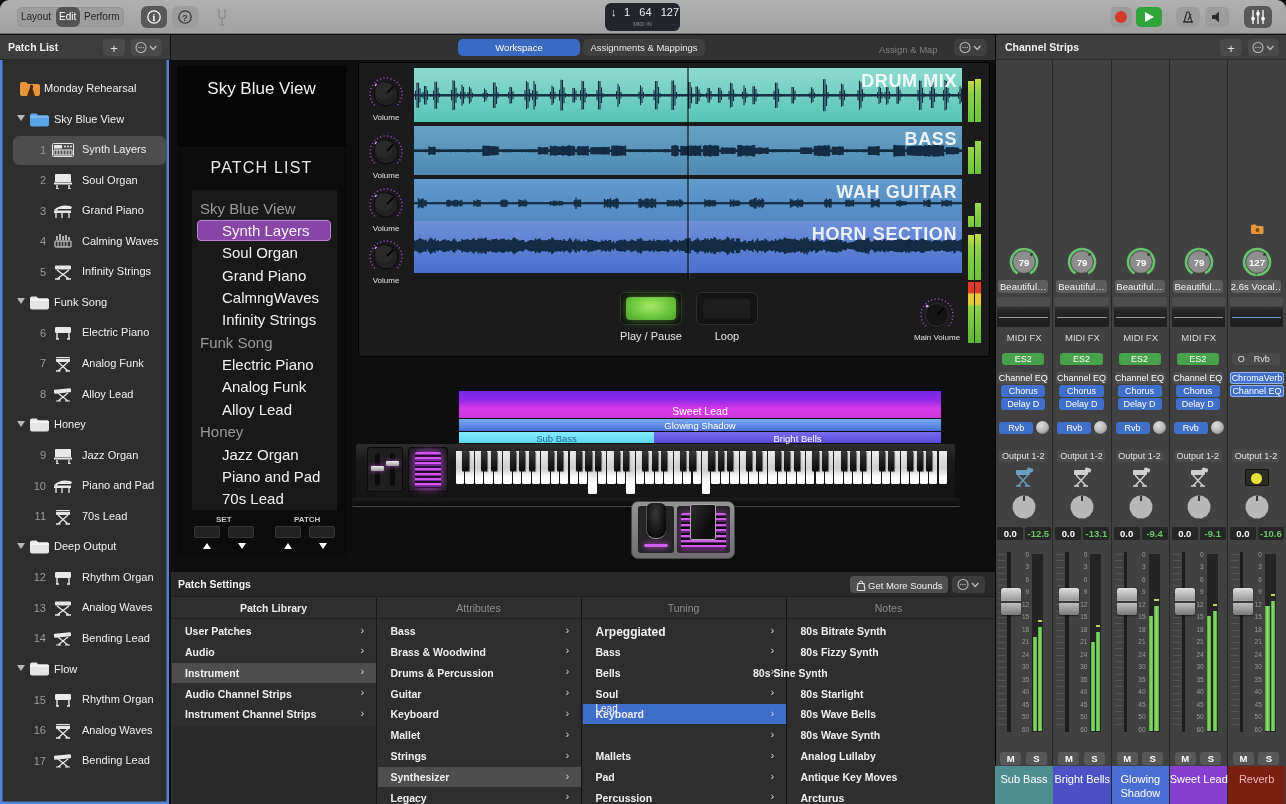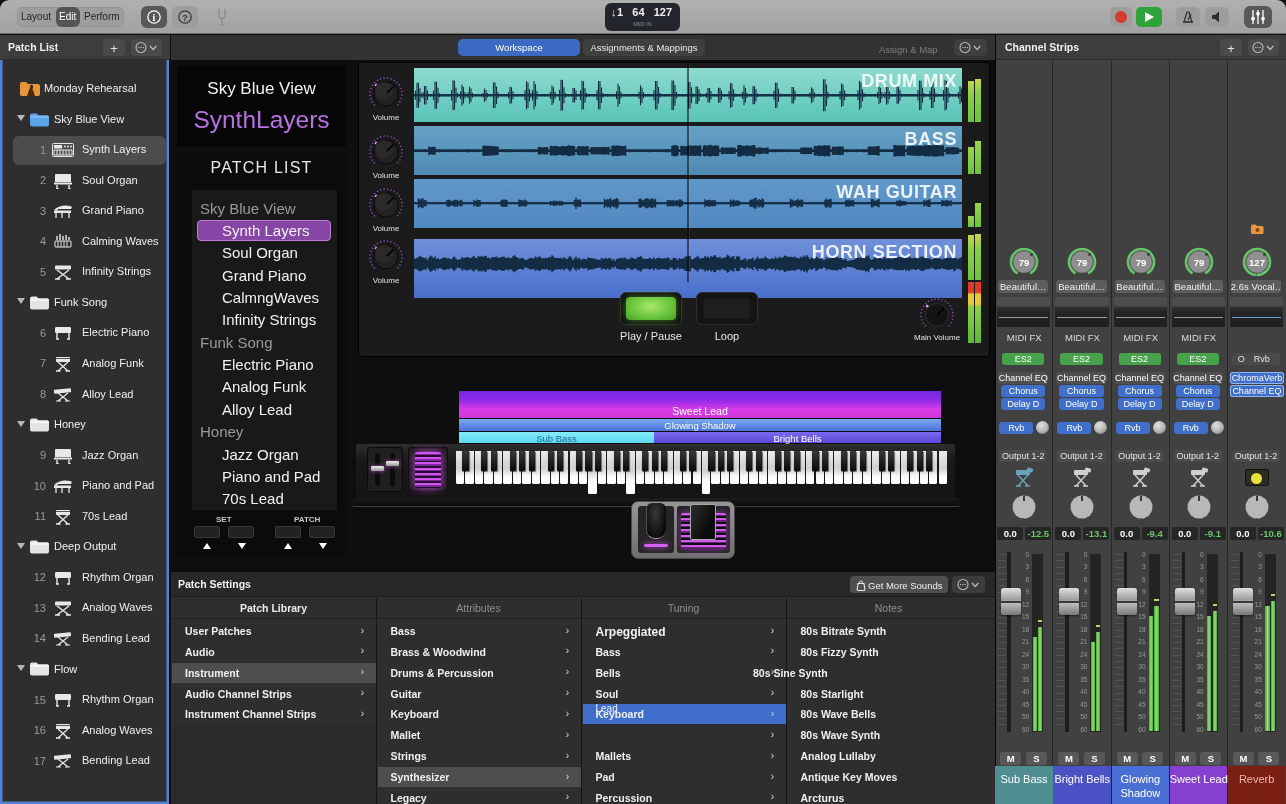--- a/index.html
+++ b/index.html
@@ -31,21 +31,21 @@
         </svg></div>
   <div class="abs" style="left:172px;top:6px;width:26px;height:22px;background:#9d9d9d;border-radius:6px"><svg width="26" height="22">
           <circle cx="13" cy="11" r="6.2" fill="none" stroke="#3a3a3a" stroke-width="1.3"></circle>
           <text x="13" y="14.5" font-size="9.5" font-weight="bold" fill="#3a3a3a" text-anchor="middle">?</text>
         </svg></div>
   <svg class="abs" style="left:212px;top:6px" width="20" height="22">
         <path d="M7 3 v7 q0 2.5 3 2.5 q3 0 3-2.5 v-7 M10 12.5 v6.5 M7.5 19 h5" stroke="#8f8f8f" stroke-width="1.5" fill="none"></path>
       </svg>
   <div class="abs" style="left:605px;top:3px;width:75px;height:28px;background:#22252b;border-radius:6px">
     <div class="t" style="left:6px;top:3px;font-size:11px;font-weight:bold;color:#e8e8e8">↓</div>
-    <div class="t" style="left:12px;top:3px;font-size:11px;font-weight:bold;color:#f0f0f0">1&nbsp;&nbsp;&nbsp;64&nbsp;&nbsp;&nbsp;127</div>
+    <div class="t" style="left:19px;top:3px;font-size:11px;font-weight:normal;color:#f0f0f0">1&nbsp;&nbsp;&nbsp;64&nbsp;&nbsp;&nbsp;127</div>
     <div class="abs" style="left:0;top:18px;width:75px;text-align:center;font-size:5.5px;color:#888e96">MIDI IN</div>
   </div>
   <div class="abs" style="left:1110px;top:7px;width:22px;height:20px;background:#9d9d9d;border-radius:5px">
         <div class="abs" style="left:5px;top:4px;width:12px;height:12px;border-radius:50%;background:#d33b2e"></div>
       </div>
   <div class="abs" style="left:1136px;top:7px;width:26px;height:20px;background:#2fa23a;border-radius:5px">
         <div class="abs" style="left:9px;top:4.5px;width:0;height:0;border-left:9px solid #fff;border-top:5.5px solid transparent;border-bottom:5.5px solid transparent"></div>
       </div>
   <div class="abs" style="left:1176px;top:7px;width:24px;height:20px;background:#9d9d9d;border-radius:5px"><svg width="24" height="20">
           <path d="M8 15 L11 5 h2 L16 15 z" fill="none" stroke="#2e2e2e" stroke-width="1.2"></path>
@@ -239,21 +239,20 @@
           <circle cx="11" cy="8.5" r="0.7" fill="#b8b8b8"></circle>
           <circle cx="13.2" cy="8.5" r="0.7" fill="#b8b8b8"></circle>
           <path d="M20 7 l3.2 3.5 L26.4 7" stroke="#b8b8b8" stroke-width="1.3" fill="none"></path>
         </svg></div>
 </div>
 
 <div class="abs" style="left:171px;top:60px;width:824px;height:511px;background:#0e0e0e"></div>
 
 <div class="abs" style="left:177px;top:66px;width:169px;height:81px;background:#060606;border-radius:2px">
   <div class="abs" style="left:0;top:13px;width:169px;text-align:center;font-size:17px;color:#f2f2f2">Sky Blue View</div>
-  <div class="abs" style="left:0;top:40px;width:169px;text-align:center;font-size:24.5px;color:#b871e3">SynthLayers</div>
 </div>
 <div class="abs" style="left:177px;top:152px;width:169px;height:405px;background:#0b0b0b;border-radius:2px"></div>
 <div class="abs" style="left:177px;top:159px;width:169px;text-align:center;font-size:16px;letter-spacing:1.2px;color:#e8e8e8">PATCH LIST</div>
 <div class="abs" style="left:192px;top:190px;width:145px;height:320px;background:#191919"></div>
 <div class="t" style="left:200px;top:199.5px;font-size:15px;color:#9a9a9a">Sky Blue View</div>
 <div style="position:absolute;left:197px;top:219.9px;width:134px;height:21px;background:#8745a6;border:1.5px solid #c07fd6;border-radius:4px"></div>
 <div class="t" style="left:222px;top:221.9px;font-size:15px;color:#f2f2f2">Synth Layers</div>
 <div class="t" style="left:222px;top:244.2px;font-size:15px;color:#f2f2f2">Soul Organ</div>
 <div class="t" style="left:222px;top:266.6px;font-size:15px;color:#f2f2f2">Grand Piano</div>
 <div class="t" style="left:222px;top:288.9px;font-size:15px;color:#f2f2f2">CalmngWaves</div>
@@ -292,21 +291,21 @@
       </svg>
 <div class="trklab">BASS</div>
     </div>
 <div class="trk" style="top:179px;height:48.5px;background:linear-gradient(#6299cb,#4f87c0)">
 <svg width="548" height="48" style="position:absolute;left:0;top:0">
         <rect x="0" y="23.1" width="548" height="2.2" fill="#132c44" fill-opacity="0.9"></rect>
         <path d="M0.0 23.5V25.0 M1.5 23.5V25.0 M3.0 23.5V25.0 M4.5 19.2V29.3 M6.0 20.5V28.0 M7.5 19.8V28.7 M9.0 19.3V29.2 M10.5 21.3V27.2 M12.0 21.1V27.4 M13.5 23.5V25.0 M15.0 23.5V25.0 M16.5 23.5V25.0 M18.0 23.5V25.0 M19.5 23.5V25.0 M21.0 23.5V25.0 M22.5 23.5V25.0 M24.0 23.5V25.0 M25.5 23.5V25.0 M27.0 23.5V25.0 M28.5 23.5V25.0 M30.0 23.5V25.0 M31.5 23.5V25.0 M33.0 20.9V27.6 M34.5 20.8V27.7 M36.0 21.1V27.4 M37.5 21.9V26.6 M39.0 21.5V27.0 M40.5 20.8V27.7 M42.0 20.7V27.8 M43.5 20.9V27.6 M45.0 21.9V26.6 M46.5 20.8V27.7 M48.0 21.6V26.9 M49.5 23.5V25.0 M51.0 23.5V25.0 M52.5 23.5V25.0 M54.0 23.5V25.0 M55.5 23.5V25.0 M57.0 23.5V25.0 M58.5 23.5V25.0 M60.0 20.9V27.6 M61.5 21.9V26.6 M63.0 20.5V28.0 M64.5 21.1V27.4 M66.0 20.9V27.6 M67.5 23.5V25.0 M69.0 23.5V25.0 M70.5 23.5V25.0 M72.0 23.5V25.0 M73.5 23.5V25.0 M75.0 23.5V25.0 M76.5 23.5V25.0 M78.0 23.5V25.0 M79.5 23.5V25.0 M81.0 23.5V25.0 M82.5 23.5V25.0 M84.0 23.5V25.0 M85.5 23.5V25.0 M87.0 21.2V27.3 M88.5 20.4V28.1 M90.0 20.4V28.1 M91.5 20.4V28.1 M93.0 20.9V27.6 M94.5 23.5V25.0 M96.0 23.5V25.0 M97.5 23.5V25.0 M99.0 23.5V25.0 M100.5 23.5V25.0 M102.0 23.5V25.0 M103.5 23.5V25.0 M105.0 20.4V28.1 M106.5 21.1V27.4 M108.0 21.2V27.3 M109.5 21.5V27.0 M111.0 20.5V28.0 M112.5 21.6V26.9 M114.0 23.5V25.0 M115.5 23.5V25.0 M117.0 23.5V25.0 M118.5 23.5V25.0 M120.0 23.5V25.0 M121.5 23.5V25.0 M123.0 23.5V25.0 M124.5 23.5V25.0 M126.0 23.5V25.0 M127.5 23.5V25.0 M129.0 23.5V25.0 M130.5 23.5V25.0 M132.0 23.5V25.0 M133.5 23.5V25.0 M135.0 23.5V25.0 M136.5 22.1V26.4 M138.0 22.4V26.1 M139.5 21.5V27.0 M141.0 21.7V26.8 M142.5 21.7V26.8 M144.0 22.4V26.1 M145.5 21.8V26.7 M147.0 22.0V26.5 M148.5 22.3V26.2 M150.0 23.5V25.0 M151.5 23.5V25.0 M153.0 23.5V25.0 M154.5 23.5V25.0 M156.0 23.5V25.0 M157.5 23.5V25.0 M159.0 23.5V25.0 M160.5 21.1V27.4 M162.0 18.6V29.9 M163.5 20.8V27.7 M165.0 20.4V28.1 M166.5 20.5V28.0 M168.0 23.5V25.0 M169.5 23.5V25.0 M171.0 23.5V25.0 M172.5 23.5V25.0 M174.0 23.5V25.0 M175.5 23.5V25.0 M177.0 23.5V25.0 M178.5 23.5V25.0 M180.0 23.5V25.0 M181.5 23.5V25.0 M183.0 23.5V25.0 M184.5 23.5V25.0 M186.0 23.5V25.0 M187.5 23.5V25.0 M189.0 23.5V25.0 M190.5 19.7V28.8 M192.0 21.0V27.5 M193.5 20.1V28.4 M195.0 20.3V28.2 M196.5 19.1V29.4 M198.0 21.2V27.3 M199.5 20.4V28.1 M201.0 20.0V28.5 M202.5 18.8V29.7 M204.0 19.9V28.6 M205.5 23.5V25.0 M207.0 23.5V25.0 M208.5 23.5V25.0 M210.0 23.5V25.0 M211.5 23.5V25.0 M213.0 23.5V25.0 M214.5 23.5V25.0 M216.0 23.5V25.0 M217.5 23.5V25.0 M219.0 23.5V25.0 M220.5 23.5V25.0 M222.0 23.5V25.0 M223.5 23.5V25.0 M225.0 20.1V28.4 M226.5 19.6V28.9 M228.0 20.5V28.0 M229.5 21.2V27.3 M231.0 20.0V28.5 M232.5 19.0V29.5 M234.0 19.5V29.0 M235.5 20.6V27.9 M237.0 19.6V28.9 M238.5 19.2V29.3 M240.0 20.6V27.9 M241.5 19.8V28.7 M243.0 23.5V25.0 M244.5 23.5V25.0 M246.0 23.5V25.0 M247.5 23.5V25.0 M249.0 23.5V25.0 M250.5 23.5V25.0 M252.0 23.5V25.0 M253.5 21.0V27.5 M255.0 21.2V27.3 M256.5 21.2V27.3 M258.0 21.3V27.2 M259.5 21.0V27.5 M261.0 21.7V26.8 M262.5 20.9V27.6 M264.0 21.6V26.9 M265.5 20.2V28.3 M267.0 20.5V28.0 M268.5 21.7V26.8 M270.0 23.5V25.0 M271.5 23.5V25.0 M273.0 23.5V25.0 M274.5 23.5V25.0 M276.0 23.5V25.0 M277.5 23.5V25.0 M279.0 23.5V25.0 M280.5 23.5V25.0 M282.0 23.5V25.0 M283.5 23.5V25.0 M285.0 23.5V25.0 M286.5 23.5V25.0 M288.0 23.5V25.0 M289.5 23.5V25.0 M291.0 20.3V28.2 M292.5 21.5V27.0 M294.0 20.9V27.6 M295.5 20.7V27.8 M297.0 21.2V27.3 M298.5 21.3V27.2 M300.0 21.0V27.5 M301.5 21.6V26.9 M303.0 23.5V25.0 M304.5 23.5V25.0 M306.0 23.5V25.0 M307.5 23.5V25.0 M309.0 23.5V25.0 M310.5 23.5V25.0 M312.0 23.5V25.0 M313.5 23.5V25.0 M315.0 23.5V25.0 M316.5 20.4V28.1 M318.0 21.8V26.7 M319.5 20.5V28.0 M321.0 21.6V26.9 M322.5 21.5V27.0 M324.0 21.3V27.2 M325.5 21.9V26.6 M327.0 23.5V25.0 M328.5 23.5V25.0 M330.0 23.5V25.0 M331.5 23.5V25.0 M333.0 23.5V25.0 M334.5 23.5V25.0 M336.0 20.9V27.6 M337.5 20.4V28.1 M339.0 20.2V28.3 M340.5 19.1V29.4 M342.0 18.8V29.7 M343.5 21.2V27.3 M345.0 20.0V28.5 M346.5 20.9V27.6 M348.0 19.3V29.2 M349.5 20.5V28.0 M351.0 23.5V25.0 M352.5 23.5V25.0 M354.0 23.5V25.0 M355.5 23.5V25.0 M357.0 23.5V25.0 M358.5 23.5V25.0 M360.0 23.5V25.0 M361.5 23.5V25.0 M363.0 23.5V25.0 M364.5 23.5V25.0 M366.0 23.5V25.0 M367.5 23.5V25.0 M369.0 23.5V25.0 M370.5 23.5V25.0 M372.0 23.5V25.0 M373.5 23.5V25.0 M375.0 23.5V25.0 M376.5 19.7V28.8 M378.0 20.5V28.0 M379.5 21.4V27.1 M381.0 21.6V26.9 M382.5 21.1V27.4 M384.0 19.8V28.7 M385.5 21.3V27.2 M387.0 20.6V27.9 M388.5 20.8V27.7 M390.0 23.5V25.0 M391.5 23.5V25.0 M393.0 23.5V25.0 M394.5 23.5V25.0 M396.0 23.5V25.0 M397.5 23.5V25.0 M399.0 23.5V25.0 M400.5 23.5V25.0 M402.0 23.5V25.0 M403.5 23.5V25.0 M405.0 23.5V25.0 M406.5 23.5V25.0 M408.0 23.5V25.0 M409.5 23.5V25.0 M411.0 20.7V27.8 M412.5 19.6V28.9 M414.0 21.0V27.5 M415.5 19.8V28.7 M417.0 19.9V28.6 M418.5 23.5V25.0 M420.0 23.5V25.0 M421.5 23.5V25.0 M423.0 23.5V25.0 M424.5 23.5V25.0 M426.0 23.5V25.0 M427.5 23.5V25.0 M429.0 23.5V25.0 M430.5 23.5V25.0 M432.0 20.6V27.9 M433.5 21.3V27.2 M435.0 20.6V27.9 M436.5 21.4V27.1 M438.0 21.2V27.3 M439.5 21.1V27.4 M441.0 23.5V25.0 M442.5 23.5V25.0 M444.0 23.5V25.0 M445.5 23.5V25.0 M447.0 23.5V25.0 M448.5 23.5V25.0 M450.0 23.5V25.0 M451.5 23.5V25.0 M453.0 23.5V25.0 M454.5 23.5V25.0 M456.0 23.5V25.0 M457.5 20.1V28.4 M459.0 20.0V28.5 M460.5 21.5V27.0 M462.0 21.5V27.0 M463.5 20.7V27.8 M465.0 20.1V28.4 M466.5 23.5V25.0 M468.0 23.5V25.0 M469.5 23.5V25.0 M471.0 23.5V25.0 M472.5 23.5V25.0 M474.0 23.5V25.0 M475.5 23.5V25.0 M477.0 23.5V25.0 M478.5 23.5V25.0 M480.0 23.5V25.0 M481.5 23.5V25.0 M483.0 21.4V27.1 M484.5 21.8V26.7 M486.0 20.7V27.8 M487.5 21.8V26.7 M489.0 22.1V26.4 M490.5 22.2V26.3 M492.0 22.2V26.3 M493.5 23.5V25.0 M495.0 23.5V25.0 M496.5 23.5V25.0 M498.0 23.5V25.0 M499.5 23.5V25.0 M501.0 23.5V25.0 M502.5 23.5V25.0 M504.0 23.5V25.0 M505.5 23.5V25.0 M507.0 23.5V25.0 M508.5 23.5V25.0 M510.0 20.9V27.6 M511.5 21.9V26.6 M513.0 20.9V27.6 M514.5 20.6V27.9 M516.0 20.4V28.1 M517.5 23.5V25.0 M519.0 23.5V25.0 M520.5 23.5V25.0 M522.0 23.5V25.0 M523.5 23.5V25.0 M525.0 23.5V25.0 M526.5 23.5V25.0 M528.0 21.1V27.4 M529.5 21.7V26.8 M531.0 21.4V27.1 M532.5 21.1V27.4 M534.0 21.3V27.2 M535.5 21.9V26.6 M537.0 21.2V27.3 M538.5 23.5V25.0 M540.0 23.5V25.0 M541.5 23.5V25.0 M543.0 23.5V25.0 M544.5 23.5V25.0 M546.0 23.5V25.0 M547.5 23.5V25.0" stroke="#132c44" stroke-width="1.4" fill="none"></path>
       </svg>
 <div class="trklab">WAH GUITAR</div>
     </div>
-<div class="trk" style="top:239px;height:59px;background:linear-gradient(#6f8fd8,#4a70cc)">
+<div class="trk" style="top:221px;height:52px;background:linear-gradient(#6f8fd8,#4a70cc)">
 <svg width="548" height="50" style="position:absolute;left:0;top:0">
         <rect x="0" y="23.6" width="548" height="2.2" fill="#132c44" fill-opacity="0.9"></rect>
         <path d="M0.0 19.3V30.2 M1.5 19.7V29.8 M3.0 19.1V30.4 M4.5 18.1V31.4 M6.0 17.0V32.5 M7.5 18.1V31.4 M9.0 18.6V30.9 M10.5 19.3V30.2 M12.0 18.6V30.9 M13.5 20.8V28.7 M15.0 18.6V30.9 M16.5 16.5V33.0 M18.0 17.4V32.1 M19.5 19.0V30.5 M21.0 17.5V32.0 M22.5 20.1V29.4 M24.0 18.9V30.6 M25.5 20.4V29.1 M27.0 20.1V29.4 M28.5 19.1V30.4 M30.0 18.6V30.9 M31.5 18.4V31.1 M33.0 19.6V29.9 M34.5 18.9V30.6 M36.0 20.1V29.4 M37.5 20.3V29.2 M39.0 18.6V30.9 M40.5 17.5V32.0 M42.0 19.4V30.1 M43.5 21.1V28.4 M45.0 20.2V29.3 M46.5 20.3V29.2 M48.0 17.9V31.6 M49.5 19.0V30.5 M51.0 18.7V30.8 M52.5 18.2V31.3 M54.0 17.9V31.6 M55.5 19.1V30.4 M57.0 19.0V30.5 M58.5 17.7V31.8 M60.0 16.9V32.6 M61.5 18.9V30.6 M63.0 18.7V30.8 M64.5 16.9V32.6 M66.0 18.1V31.4 M67.5 16.8V32.7 M69.0 18.1V31.4 M70.5 17.1V32.4 M72.0 16.7V32.8 M73.5 18.9V30.6 M75.0 18.7V30.8 M76.5 19.5V30.0 M78.0 18.2V31.3 M79.5 18.3V31.2 M81.0 18.1V31.4 M82.5 17.4V32.1 M84.0 18.8V30.7 M85.5 18.7V30.8 M87.0 18.0V31.5 M88.5 17.7V31.8 M90.0 17.6V31.9 M91.5 18.7V30.8 M93.0 19.1V30.4 M94.5 18.1V31.4 M96.0 19.3V30.2 M97.5 19.1V30.4 M99.0 17.3V32.2 M100.5 16.3V33.2 M102.0 17.8V31.7 M103.5 18.6V30.9 M105.0 19.6V29.9 M106.5 19.4V30.1 M108.0 18.9V30.6 M109.5 18.9V30.6 M111.0 21.0V28.5 M112.5 21.0V28.5 M114.0 20.0V29.5 M115.5 19.3V30.2 M117.0 19.0V30.5 M118.5 19.2V30.3 M120.0 19.6V29.9 M121.5 17.6V31.9 M123.0 18.7V30.8 M124.5 17.8V31.7 M126.0 17.5V32.0 M127.5 19.0V30.5 M129.0 19.2V30.3 M130.5 19.3V30.2 M132.0 19.0V30.5 M133.5 19.3V30.2 M135.0 18.0V31.5 M136.5 18.5V31.0 M138.0 16.3V33.2 M139.5 17.6V31.9 M141.0 19.1V30.4 M142.5 18.7V30.8 M144.0 19.2V30.3 M145.5 18.9V30.6 M147.0 18.7V30.8 M148.5 19.7V29.8 M150.0 17.9V31.6 M151.5 19.6V29.9 M153.0 19.9V29.6 M154.5 18.4V31.1 M156.0 17.1V32.4 M157.5 18.7V30.8 M159.0 20.9V28.6 M160.5 19.2V30.3 M162.0 17.4V32.1 M163.5 19.7V29.8 M165.0 18.5V31.0 M166.5 20.2V29.3 M168.0 20.8V28.7 M169.5 19.4V30.1 M171.0 19.9V29.6 M172.5 20.5V29.0 M174.0 18.2V31.3 M175.5 19.0V30.5 M177.0 18.9V30.6 M178.5 19.1V30.4 M180.0 20.0V29.5 M181.5 19.8V29.7 M183.0 20.6V28.9 M184.5 20.8V28.7 M186.0 20.9V28.6 M187.5 18.7V30.8 M189.0 19.9V29.6 M190.5 19.6V29.9 M192.0 18.7V30.8 M193.5 20.0V29.5 M195.0 19.1V30.4 M196.5 19.0V30.5 M198.0 21.2V28.3 M199.5 20.1V29.4 M201.0 22.0V27.5 M202.5 19.9V29.6 M204.0 19.4V30.1 M205.5 19.3V30.2 M207.0 18.7V30.8 M208.5 19.5V30.0 M210.0 18.5V31.0 M211.5 18.8V30.7 M213.0 20.2V29.3 M214.5 20.3V29.2 M216.0 19.7V29.8 M217.5 18.3V31.2 M219.0 19.1V30.4 M220.5 19.7V29.8 M222.0 20.0V29.5 M223.5 18.0V31.5 M225.0 18.3V31.2 M226.5 16.7V32.8 M228.0 18.3V31.2 M229.5 20.1V29.4 M231.0 19.6V29.9 M232.5 20.1V29.4 M234.0 19.8V29.7 M235.5 18.8V30.7 M237.0 19.4V30.1 M238.5 20.0V29.5 M240.0 18.2V31.3 M241.5 20.3V29.2 M243.0 19.1V30.4 M244.5 18.7V30.8 M246.0 18.9V30.6 M247.5 19.5V30.0 M249.0 19.5V30.0 M250.5 19.1V30.4 M252.0 19.5V30.0 M253.5 18.3V31.2 M255.0 19.0V30.5 M256.5 21.2V28.3 M258.0 20.4V29.1 M259.5 18.8V30.7 M261.0 18.9V30.6 M262.5 19.5V30.0 M264.0 20.9V28.6 M265.5 19.1V30.4 M267.0 20.1V29.4 M268.5 19.4V30.1 M270.0 19.3V30.2 M271.5 17.6V31.9 M273.0 17.5V32.0 M274.5 17.3V32.2 M276.0 17.0V32.5 M277.5 19.9V29.6 M279.0 20.5V29.0 M280.5 19.1V30.4 M282.0 18.6V30.9 M283.5 16.8V32.7 M285.0 18.6V30.9 M286.5 19.7V29.8 M288.0 19.1V30.4 M289.5 18.9V30.6 M291.0 17.0V32.5 M292.5 18.2V31.3 M294.0 17.6V31.9 M295.5 19.0V30.5 M297.0 17.0V32.5 M298.5 18.1V31.4 M300.0 16.2V33.3 M301.5 16.4V33.1 M303.0 18.6V30.9 M304.5 18.8V30.7 M306.0 17.8V31.7 M307.5 19.4V30.1 M309.0 18.8V30.7 M310.5 18.7V30.8 M312.0 17.8V31.7 M313.5 15.7V33.8 M315.0 16.8V32.7 M316.5 18.7V30.8 M318.0 17.6V31.9 M319.5 17.1V32.4 M321.0 20.3V29.2 M322.5 17.4V32.1 M324.0 17.2V32.3 M325.5 17.7V31.8 M327.0 21.0V28.5 M328.5 20.8V28.7 M330.0 19.7V29.8 M331.5 19.3V30.2 M333.0 21.5V28.0 M334.5 20.0V29.5 M336.0 19.9V29.6 M337.5 19.7V29.8 M339.0 18.5V31.0 M340.5 21.3V28.2 M342.0 19.4V30.1 M343.5 17.4V32.1 M345.0 19.7V29.8 M346.5 19.7V29.8 M348.0 19.0V30.5 M349.5 19.6V29.9 M351.0 17.6V31.9 M352.5 18.7V30.8 M354.0 19.6V29.9 M355.5 20.5V29.0 M357.0 19.6V29.9 M358.5 19.3V30.2 M360.0 19.9V29.6 M361.5 17.8V31.7 M363.0 19.6V29.9 M364.5 18.8V30.7 M366.0 17.8V31.7 M367.5 18.8V30.7 M369.0 18.3V31.2 M370.5 16.6V32.9 M372.0 17.0V32.5 M373.5 17.8V31.7 M375.0 17.8V31.7 M376.5 17.8V31.7 M378.0 18.3V31.2 M379.5 18.2V31.3 M381.0 17.4V32.1 M382.5 18.9V30.6 M384.0 18.8V30.7 M385.5 19.5V30.0 M387.0 17.6V31.9 M388.5 18.4V31.1 M390.0 16.6V32.9 M391.5 17.8V31.7 M393.0 16.1V33.4 M394.5 18.3V31.2 M396.0 20.1V29.4 M397.5 18.4V31.1 M399.0 19.6V29.9 M400.5 20.5V29.0 M402.0 17.5V32.0 M403.5 18.3V31.2 M405.0 19.6V29.9 M406.5 20.0V29.5 M408.0 19.4V30.1 M409.5 21.1V28.4 M411.0 20.5V29.0 M412.5 18.2V31.3 M414.0 19.5V30.0 M415.5 19.1V30.4 M417.0 18.7V30.8 M418.5 18.2V31.3 M420.0 18.4V31.1 M421.5 18.3V31.2 M423.0 17.4V32.1 M424.5 19.3V30.2 M426.0 18.8V30.7 M427.5 19.1V30.4 M429.0 20.9V28.6 M430.5 20.2V29.3 M432.0 20.3V29.2 M433.5 22.1V27.4 M435.0 21.4V28.1 M436.5 21.4V28.1 M438.0 21.1V28.4 M439.5 21.0V28.5 M441.0 20.0V29.5 M442.5 19.1V30.4 M444.0 18.7V30.8 M445.5 18.4V31.1 M447.0 18.7V30.8 M448.5 17.4V32.1 M450.0 18.4V31.1 M451.5 16.9V32.6 M453.0 17.4V32.1 M454.5 16.3V33.2 M456.0 19.4V30.1 M457.5 21.0V28.5 M459.0 20.3V29.2 M460.5 18.2V31.3 M462.0 18.3V31.2 M463.5 19.8V29.7 M465.0 19.3V30.2 M466.5 18.8V30.7 M468.0 20.0V29.5 M469.5 18.8V30.7 M471.0 17.9V31.6 M472.5 19.7V29.8 M474.0 18.2V31.3 M475.5 19.4V30.1 M477.0 19.4V30.1 M478.5 19.8V29.7 M480.0 18.7V30.8 M481.5 18.7V30.8 M483.0 18.2V31.3 M484.5 18.3V31.2 M486.0 18.4V31.1 M487.5 17.9V31.6 M489.0 18.5V31.0 M490.5 19.2V30.3 M492.0 17.5V32.0 M493.5 18.7V30.8 M495.0 17.3V32.2 M496.5 18.8V30.7 M498.0 19.0V30.5 M499.5 19.4V30.1 M501.0 18.5V31.0 M502.5 18.4V31.1 M504.0 19.6V29.9 M505.5 18.8V30.7 M507.0 17.8V31.7 M508.5 17.5V32.0 M510.0 18.0V31.5 M511.5 19.1V30.4 M513.0 19.2V30.3 M514.5 19.6V29.9 M516.0 19.2V30.3 M517.5 20.7V28.8 M519.0 20.0V29.5 M520.5 19.2V30.3 M522.0 18.6V30.9 M523.5 19.6V29.9 M525.0 19.3V30.2 M526.5 19.5V30.0 M528.0 20.5V29.0 M529.5 19.5V30.0 M531.0 19.6V29.9 M532.5 18.6V30.9 M534.0 18.8V30.7 M535.5 18.7V30.8 M537.0 19.0V30.5 M538.5 19.4V30.1 M540.0 17.0V32.5 M541.5 18.0V31.5 M543.0 20.0V29.5 M544.5 19.5V30.0 M546.0 19.0V30.5 M547.5 17.9V31.6" stroke="#132c44" stroke-width="1.5" fill="none"></path>
       </svg>
 <div class="trklab">HORN SECTION</div>
     </div>
 <div class="vknob" style="top:74.5px">
 <svg width="38" height="38">
 <path d="M7.7 30.3 A16 16 0 1 1 30.3 30.3" fill="none" stroke="#a252d6" stroke-width="1.4" stroke-dasharray="1.1,2.4"></path>
         <circle cx="9.2" cy="10.2" r="1.4" fill="#e09af5"></circle>

